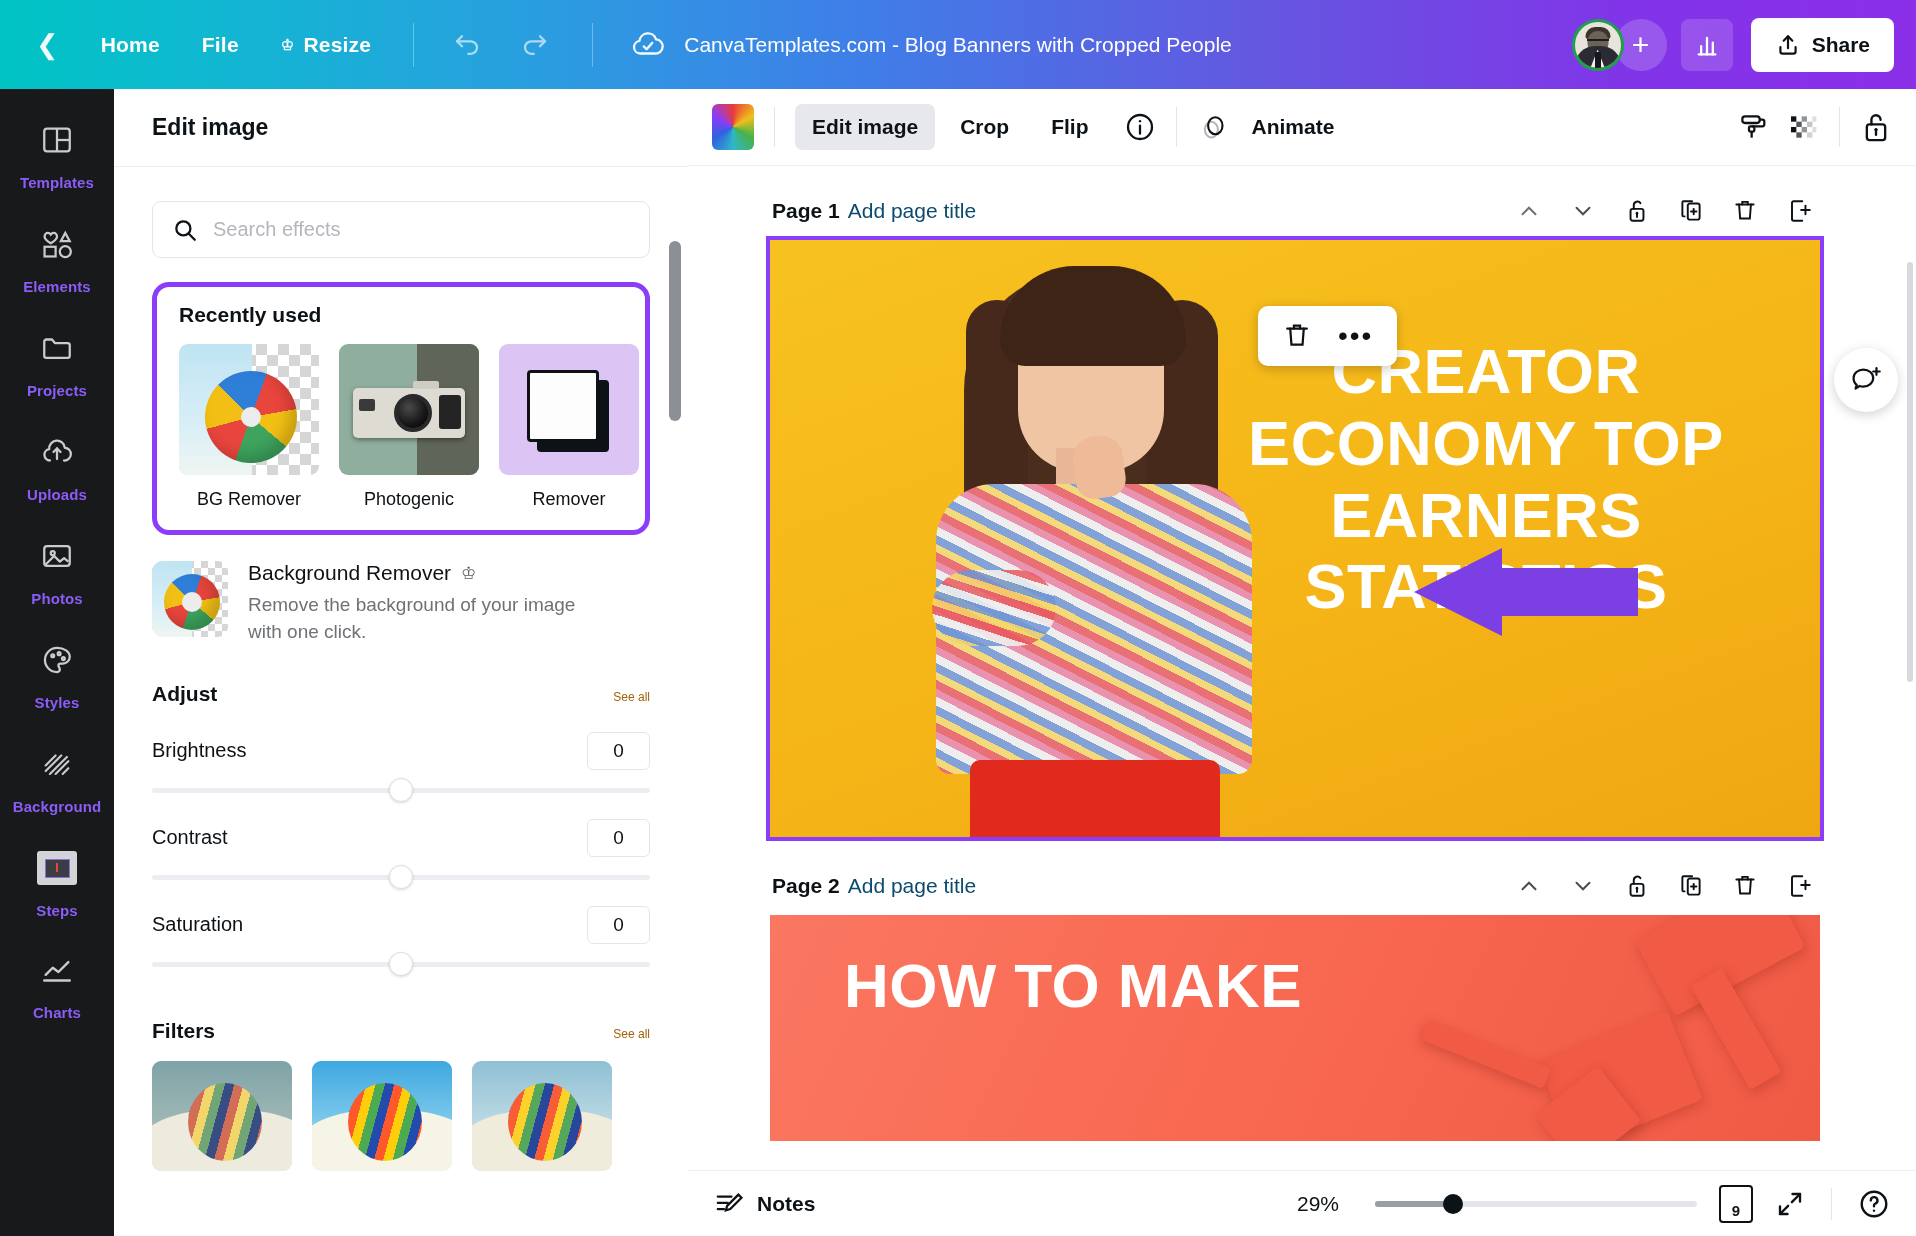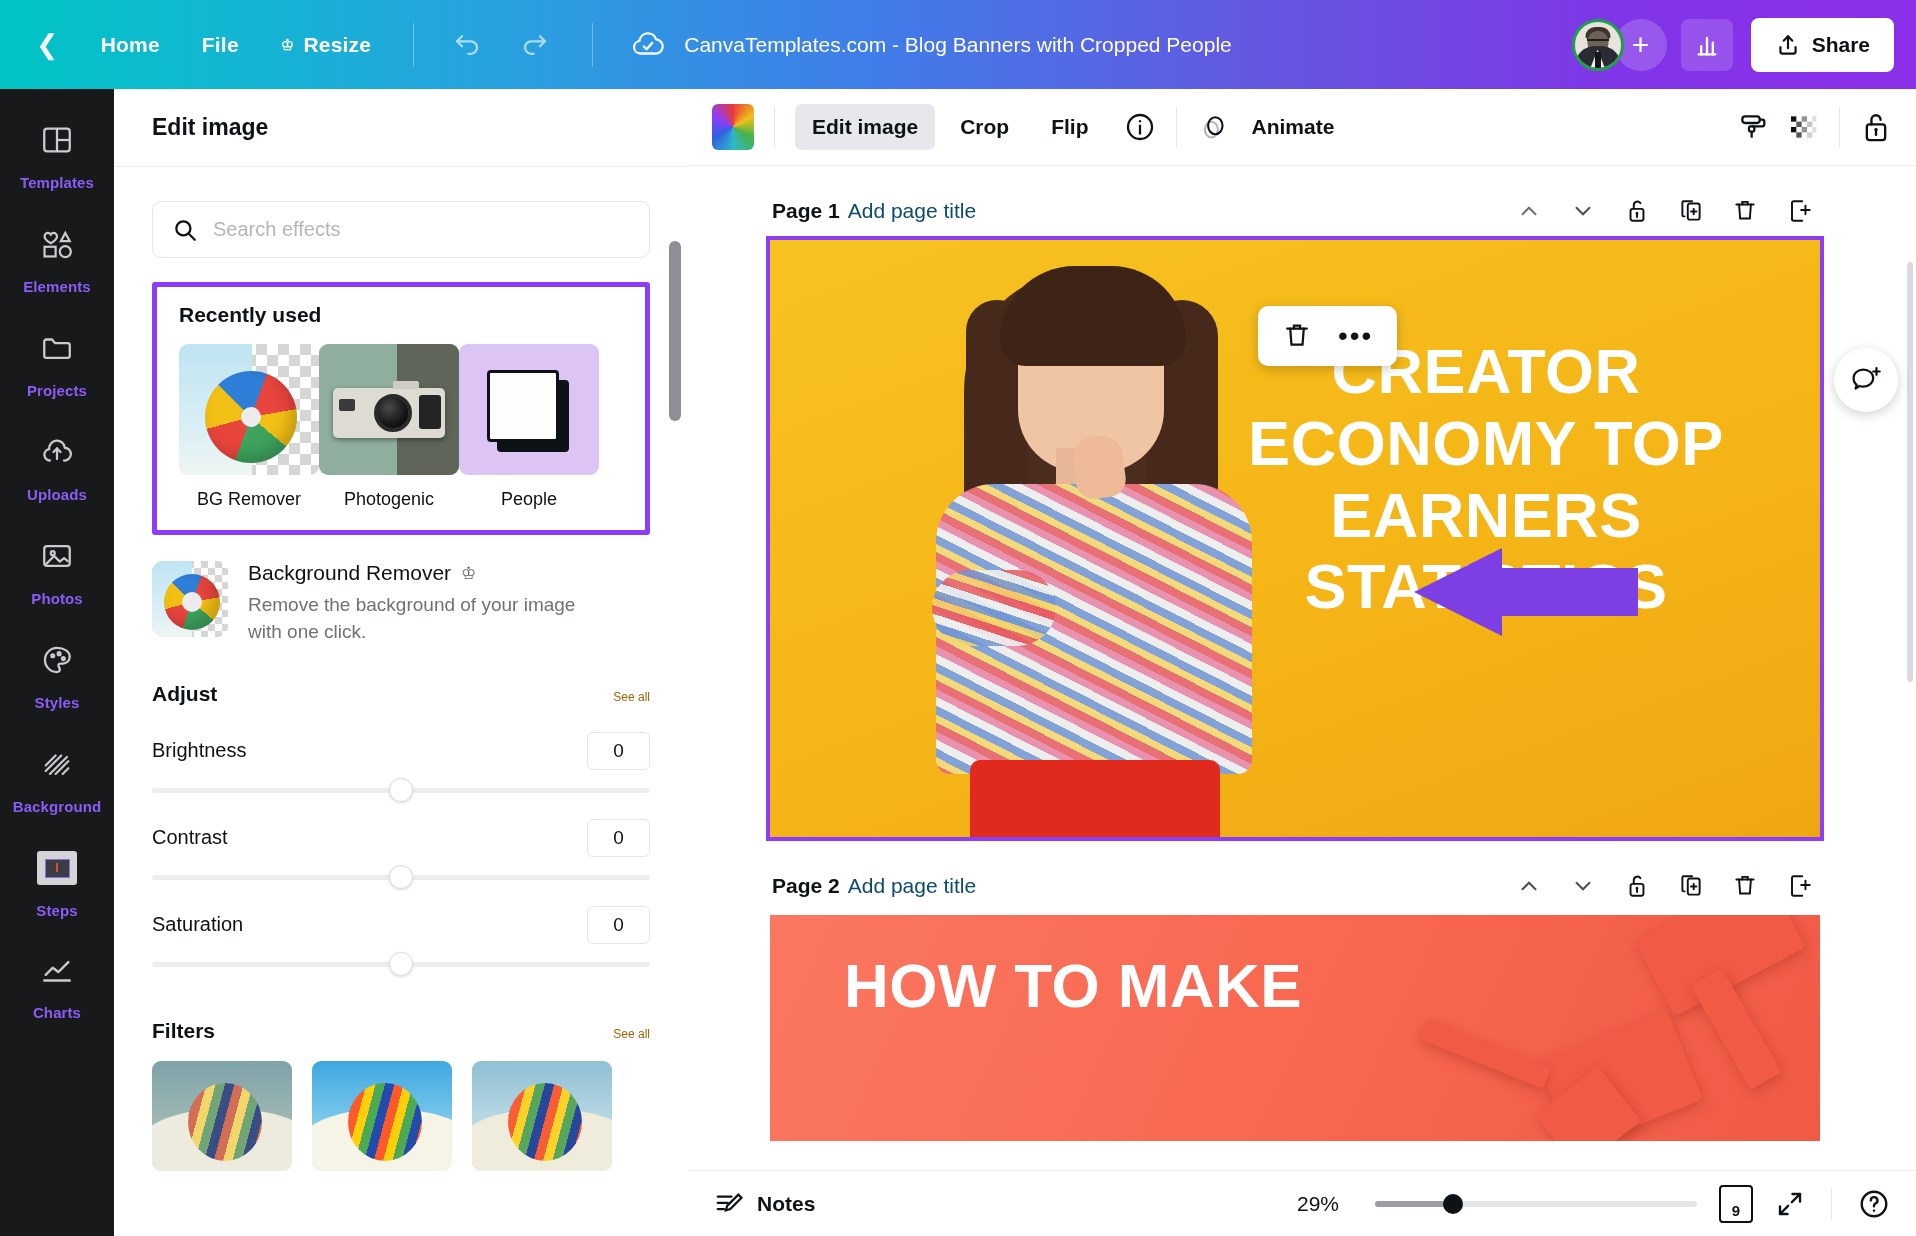--- a/index.html
+++ b/index.html
@@ -103,27 +103,27 @@
     margin-top: 34px; height: 57px; border: 1.5px solid #e3e5e8; border-radius: 9px;
     display: flex; align-items: center; padding: 0 19px; gap: 15px; cursor: text;
   }
   .search-wrap input {
     border: none; outline: none; font-size: 20px; color: #0d1216; flex: 1;
     font-family: "Liberation Sans", sans-serif; background: transparent;
   }
   .search-wrap input::placeholder { color: #b3b6bb; }
 
   .recent-box {
-    margin-top: 24px; border: 5px solid #8b3dfa; border-radius: 3px;
+    margin-top: 24px; border: 5px solid #8b3dfa; border-radius: 17px;
     padding: 16px 22px 20px 22px;
   }
   .sec-title { font-size: 21px; font-weight: bold; color: #0d1216; }
   .sec-row { display: flex; align-items: baseline; justify-content: space-between; }
   .see-all { font-size: 12px; font-weight: normal; color: #a16207; cursor: pointer; }
-  .eff-grid { display: flex; margin-top: 17px; }
+  .eff-grid { display: flex; gap: 20px; margin-top: 17px; }
   .eff { width: 140px; cursor: pointer; }
   .eff .img { width: 140px; height: 131px; border-radius: 9px; overflow: hidden; position: relative; }
   .eff .cap { margin-top: 14px; text-align: center; font-size: 18px; color: #0d1216; }
 
   .checker {
     position:absolute; inset:0;
     background-image:
       linear-gradient(45deg,#d6d6d6 25%,transparent 25%,transparent 75%,#d6d6d6 75%),
       linear-gradient(45deg,#d6d6d6 25%,transparent 25%,transparent 75%,#d6d6d6 75%);
     background-size: 22px 22px; background-position: 0 0, 11px 11px; background-color:#fff;
@@ -474,21 +474,21 @@
                 </div>
             </div>
             <div class="cap">Photogenic</div>
           </div>
           <div class="eff">
             <div class="img">
               <div class="sh-bg"></div>
                 <div class="sh-shadow"></div>
                 <div class="sh-card"></div>
             </div>
-            <div class="cap">People</div>
+            <div class="cap">Remover</div>
           </div>
         </div>
       </div>
 
       <div class="bgr-row">
         <div class="bgr-thumb">
           <div class="checker"></div>
             <div class="sky-half"></div>
             <div class="ball"></div>
         </div>

